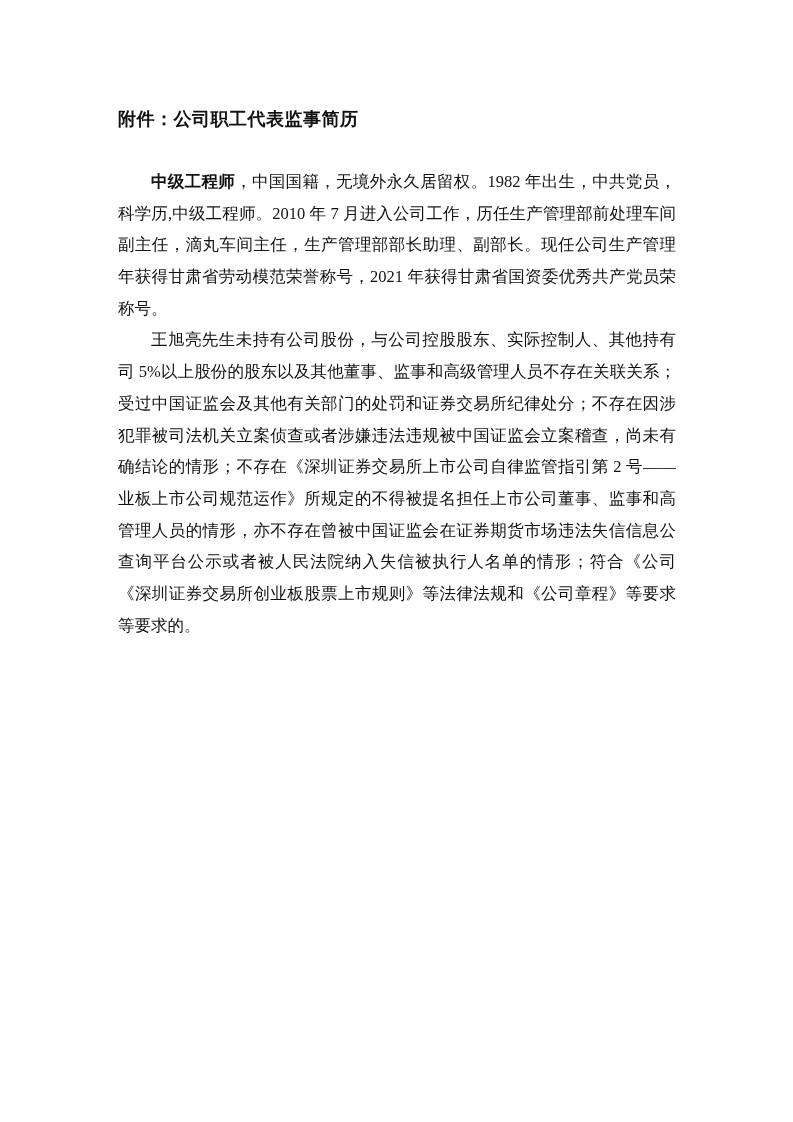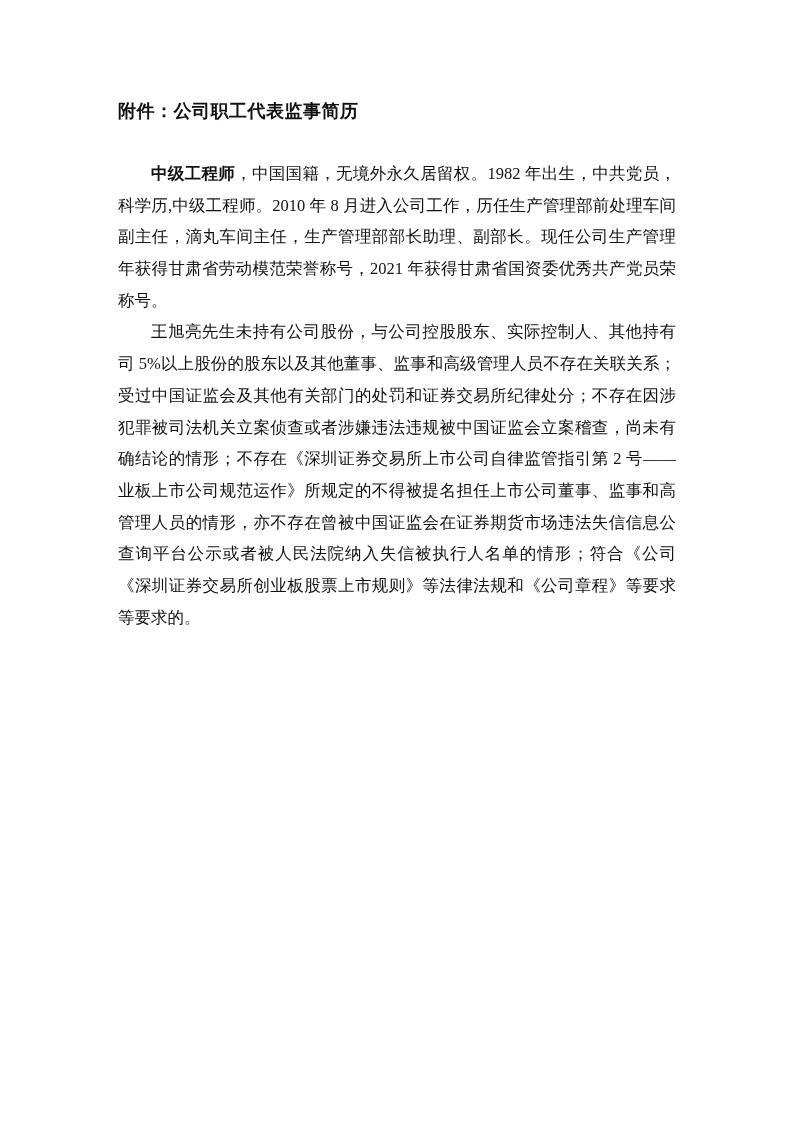--- a/index.html
+++ b/index.html
@@ -8,20 +8,21 @@
     background: #ffffff;
   }
   .page {
     position: relative;
     width: 793px;
     height: 1114px;
     background: #ffffff;
     color: #111111;
     font-family: "Liberation Serif", "DejaVu Serif", serif;
     overflow: hidden;
+    margin-top: 8px;
   }
   .content {
     position: absolute;
     left: 118px;
     top: 101px;
     width: 558px;
   }
   .doc-title {
     margin: 0;
     font-size: 18px;
@@ -58,21 +59,21 @@
 </head>
 <body>
 
 <div class="page">
   <div class="content">
 
     <h1 class="doc-title">附件：公司职工代表监事简历</h1>
 
     <div class="paragraph first">
       <div class="line indent"><span class="bold">中级工程师</span><span>，中国国籍，无境外永久居留权。1982 年出生，中共党员，本</span></div>
-      <div class="line">科学历,中级工程师。2010 年 8 月进入公司工作，历任生产管理部前处理车间</div>
+      <div class="line">科学历,中级工程师。2010 年 7 月进入公司工作，历任生产管理部前处理车间</div>
       <div class="line">副主任，滴丸车间主任，生产管理部部长助理、副部长。现任公司生产管理部</div>
       <div class="line">年获得甘肃省劳动模范荣誉称号，2021 年获得甘肃省国资委优秀共产党员荣誉</div>
       <div class="line last">称号。</div>
     </div>
 
     <div class="paragraph">
       <div class="line indent">王旭亮先生未持有公司股份，与公司控股股东、实际控制人、其他持有公</div>
       <div class="line">司 5%以上股份的股东以及其他董事、监事和高级管理人员不存在关联关系；未</div>
       <div class="line">受过中国证监会及其他有关部门的处罚和证券交易所纪律处分；不存在因涉嫌</div>
       <div class="line">犯罪被司法机关立案侦查或者涉嫌违法违规被中国证监会立案稽查，尚未有明</div>

